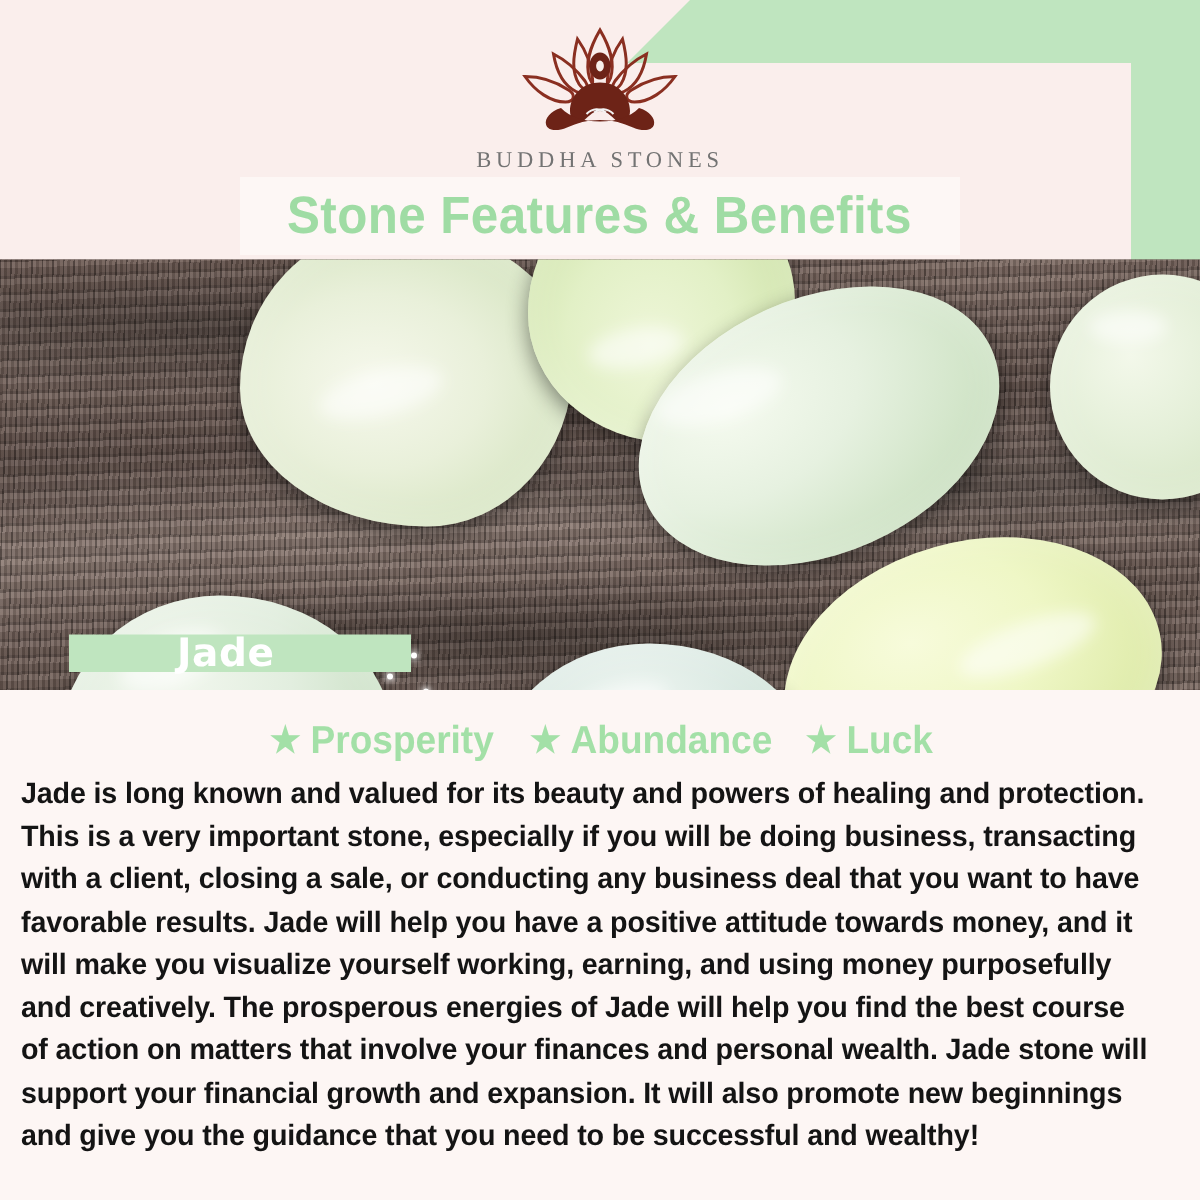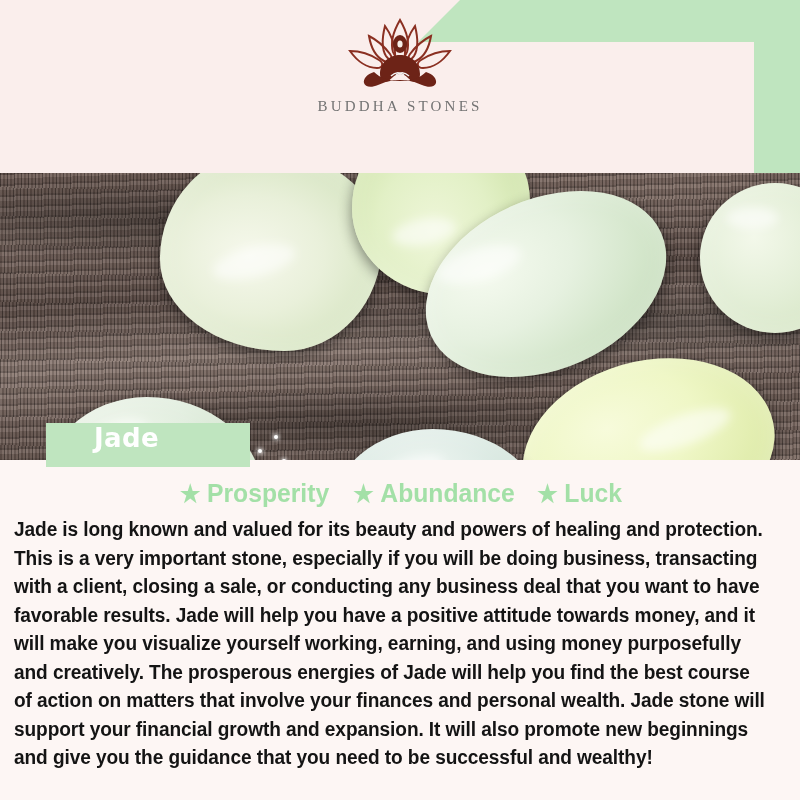--- a/index.html
+++ b/index.html
@@ -195,25 +195,26 @@
     background: #ffffff;
     box-shadow: 0 0 4px 1px rgba(255,255,255,0.9);
   }
 
   
   .jade-label {
     position: absolute;
     left: 46px;
     top: 423px;
     width: 204px;
-    height: 44px;
+    height: 25px;
     background: var(--green);
     display: flex;
-    align-items: flex-start;
+    align-items: center;
     z-index: 7;
+    padding-left: 24px;
   }
   .jade-label .jade-text {
     margin-left: 48px;
     font-family: "DejaVu Sans", sans-serif;
     font-size: 26px;
     font-weight: bold;
     color: #ffffff;
     letter-spacing: 0.4px;
   }
 
@@ -290,20 +291,23 @@
         <g stroke="#f2f2f2" stroke-width="1.4" fill="none">
           <path d="M66 62 C70 58 75 58 79 61"></path>
           <path d="M84 62 C80 58 75 58 71 61"></path>
         </g>
         <ellipse cx="75" cy="30" rx="2.6" ry="3.6" fill="#f7efe9"></ellipse>
       </svg>
     </span>
     <span class="logo-wordmark">BUDDHA STONES</span>
   </div>
 
+  <div class="title-banner">
+    <span class="title-text">Stone Features &amp; Benefits</span>
+  </div>
 
   <div class="photo">
     <div class="wood"></div>
     <div class="stone s2"></div>
     <div class="stone s3"></div>
     <div class="stone s7"></div>
     <div class="stone s4"></div>
     <div class="stone s1"></div>
     <div class="stone s5"></div>
     <div class="stone s6"></div>

